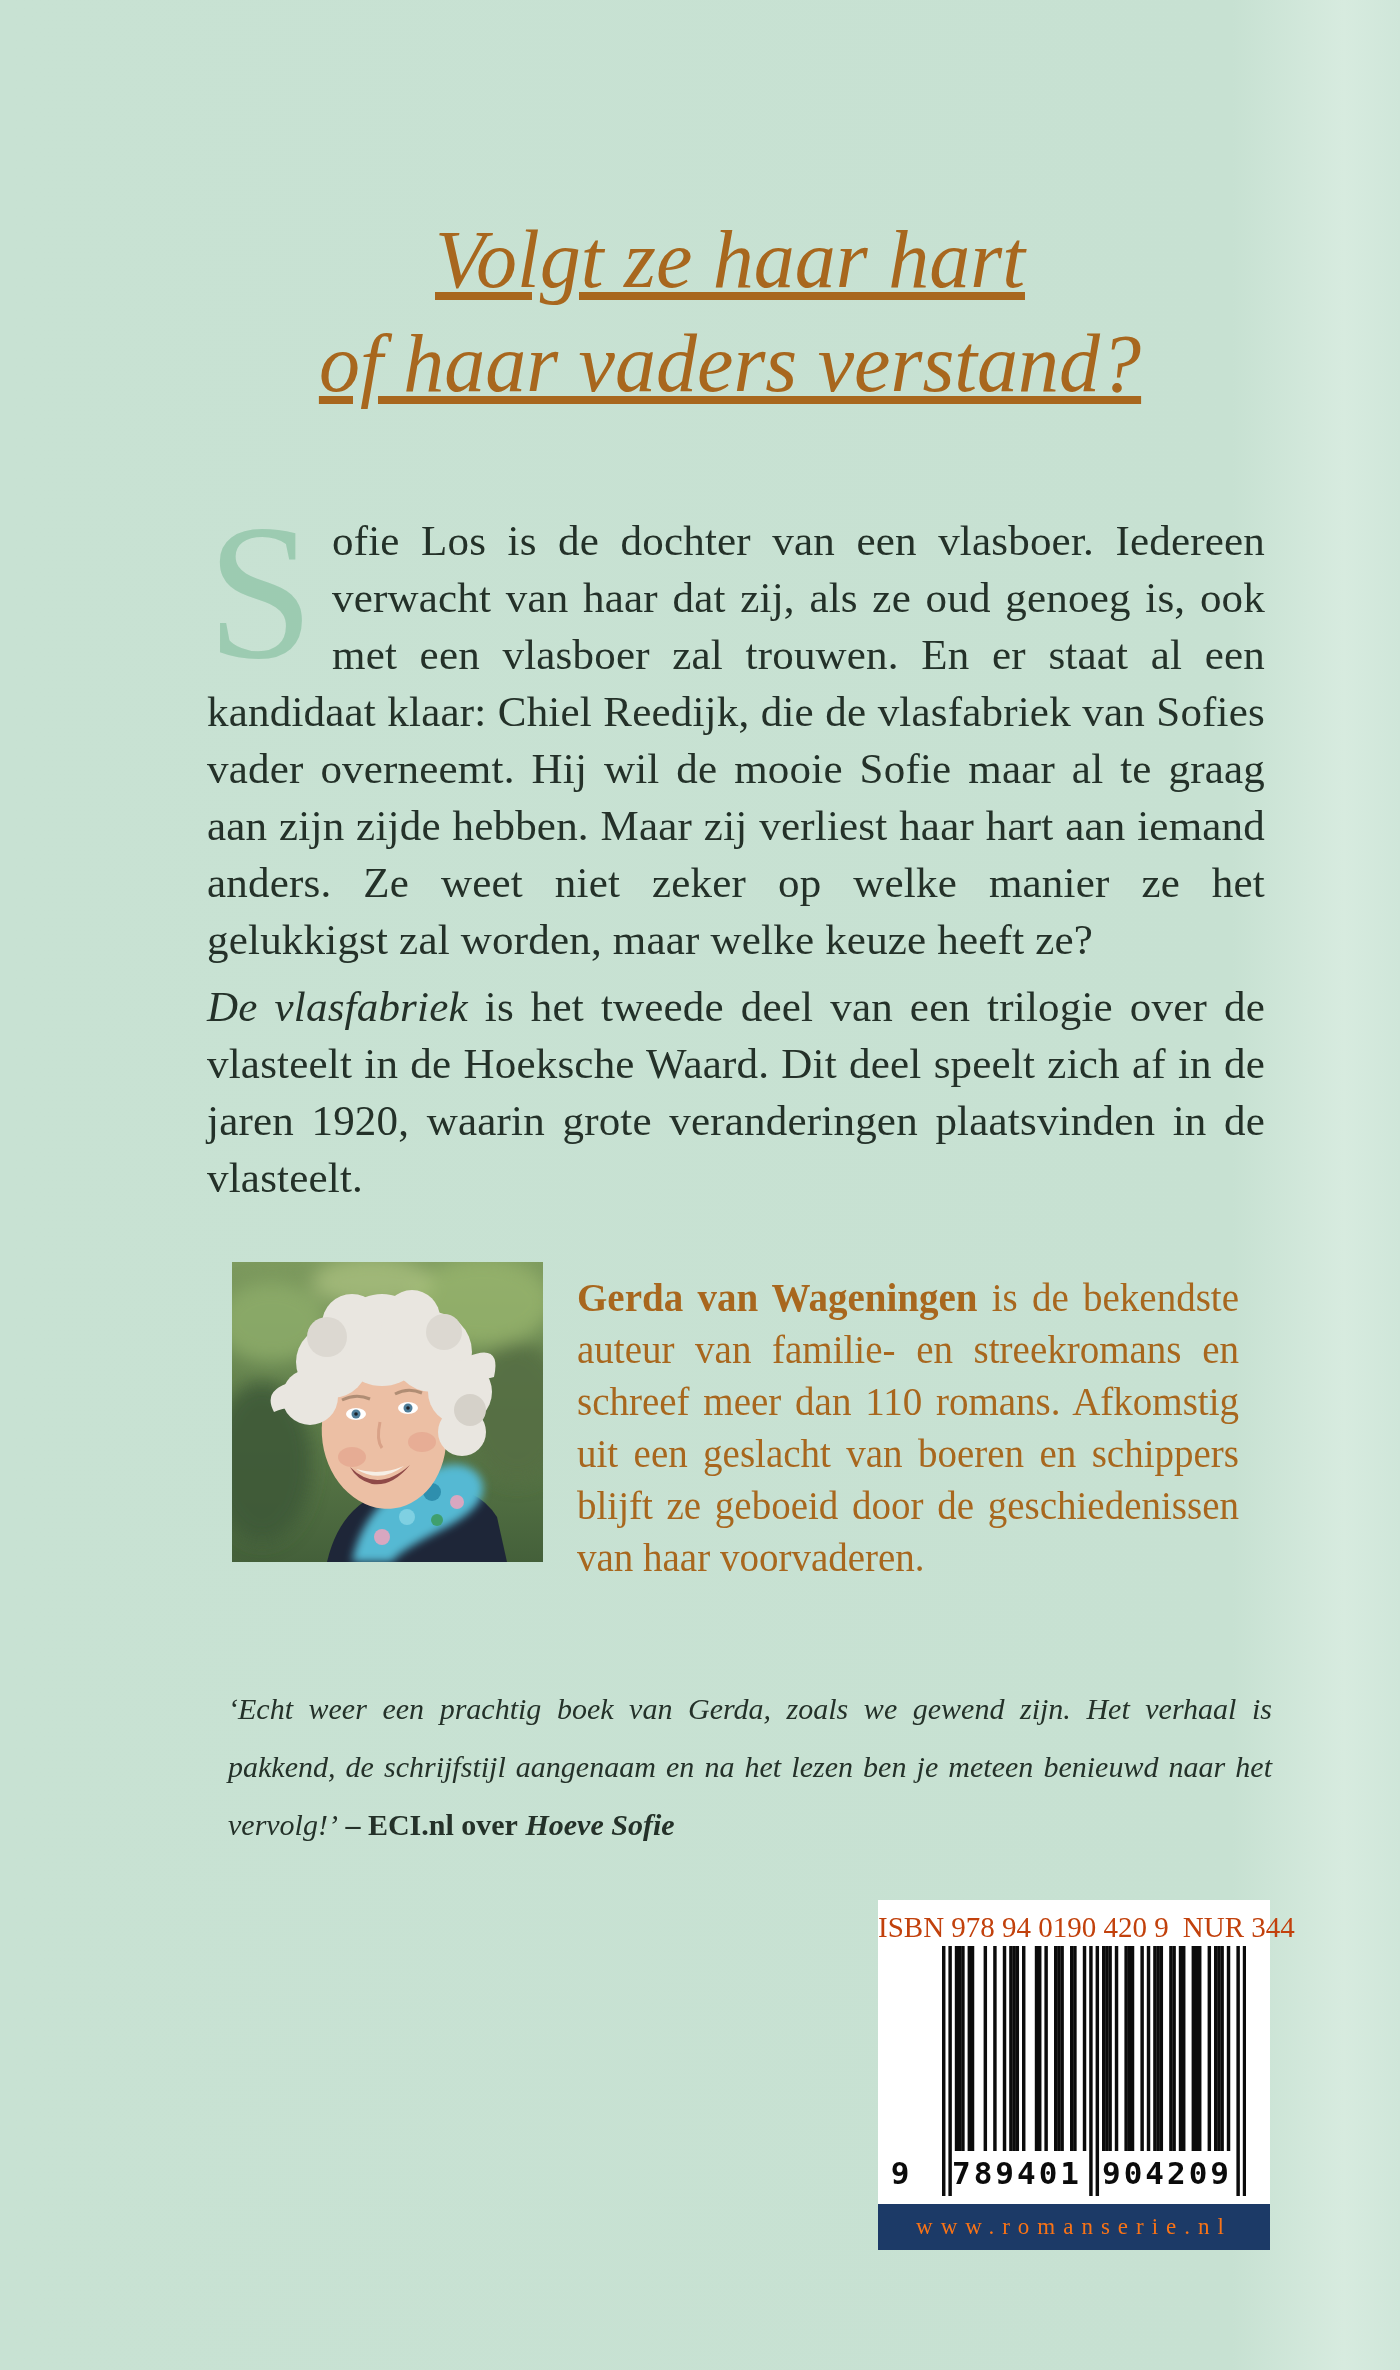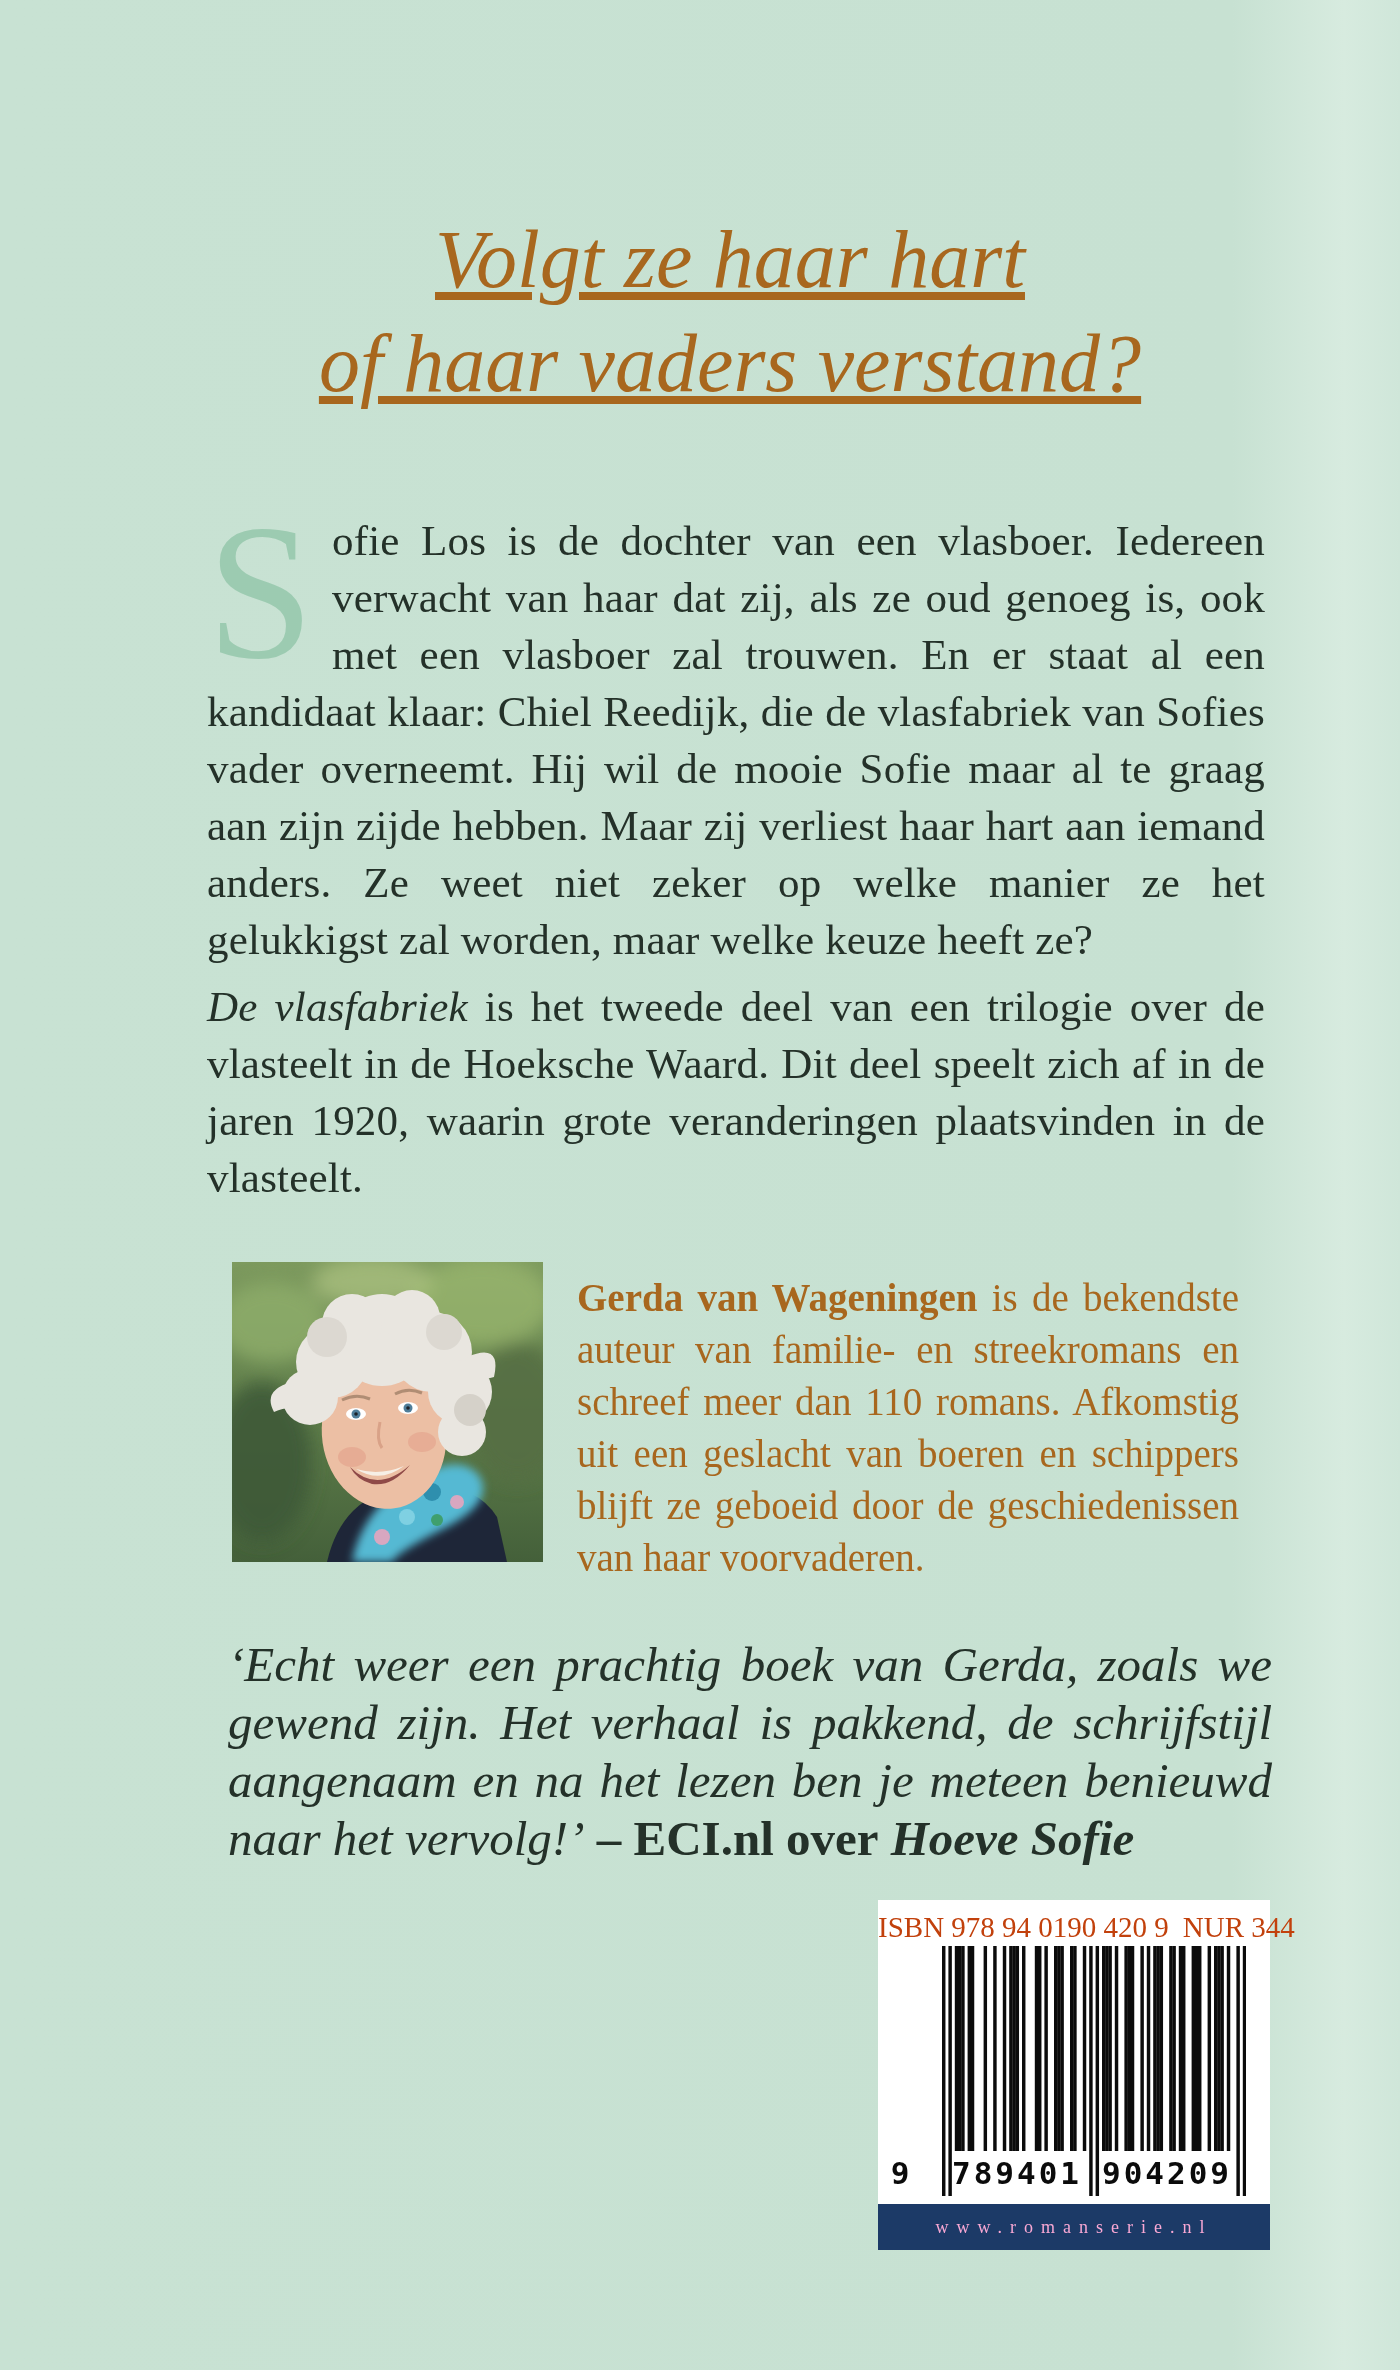--- a/index.html
+++ b/index.html
@@ -19,21 +19,21 @@
   .dropcap{float:left;font-size:192px;line-height:150px;height:164px;
     color:#9ccbb1;margin:6px 18px 0 0;font-weight:400;}
   .it{font-style:italic;}
   .bold{font-weight:bold;}
   
   .author-section{position:absolute;left:0;top:1262px;width:1400px;height:310px;}
   .author-photo{position:absolute;left:232px;top:0;width:311px;height:300px;overflow:hidden;}
   .author-bio{position:absolute;left:577px;top:10px;width:662px;font-size:39px;
     line-height:52px;color:#a8671e;text-align:justify;}
   
-  .review{position:absolute;left:228px;top:1636px;width:1044px;font-size:49px;
+  .review{position:absolute;left:228px;top:1680px;width:1044px;font-size:30px;
     line-height:58px;text-align:justify;}
   .review .qt{font-style:italic;}
   .review .src{font-weight:bold;}
   .review .wk{font-weight:bold;font-style:italic;}
   
   .isbn-box{position:absolute;left:878px;top:1900px;width:392px;height:304px;background:#ffffff;}
   .isbn-line{position:absolute;left:0;top:10px;width:100%;text-align:center;
     color:#c2410c;font-size:29px;line-height:34px;white-space:nowrap;}
   .isbn-line .gap{display:inline-block;width:14px;}
   .barcode-wrap{position:absolute;left:64px;top:46px;width:304px;height:250px;}
@@ -41,21 +41,21 @@
     font-size:31px;line-height:40px;color:#0b0b0b;background:#ffffff;
     top:207px;height:40px;letter-spacing:3px;}
   .bc-lead{position:absolute;left:-62px;top:207px;width:40px;height:40px;
     font-family:"DejaVu Sans Mono",monospace;font-weight:bold;font-size:31px;
     line-height:40px;color:#0b0b0b;text-align:center;}
   .bc-d1{left:10px;width:134px;}
   .bc-d2{left:160px;width:134px;}
   
   .site-bar{position:absolute;left:878px;top:2204px;width:392px;height:46px;background:#1c3a67;
     text-align:center;}
-  .site-bar span{color:#f9a8d4;font-size:18px;line-height:46px;letter-spacing:8px;}
+  .site-bar span{color:#f97316;font-size:23px;line-height:46px;letter-spacing:8px;}
   
   .publisher-logo{position:absolute;left:220px;top:2098px;width:320px;height:170px;
     color:#1f1b16;white-space:nowrap;}
   .publisher-logo .lz,.publisher-logo .lk{font-family:"DejaVu Serif",serif;font-size:152px;
     font-weight:600;line-height:160px;display:inline-block;}
   .publisher-logo .lamp{font-family:"DejaVu Serif",serif;font-style:italic;font-size:170px;
     line-height:160px;display:inline-block;margin:0 -34px;position:relative;top:22px;}
 </style>
 </head>
 <body>

